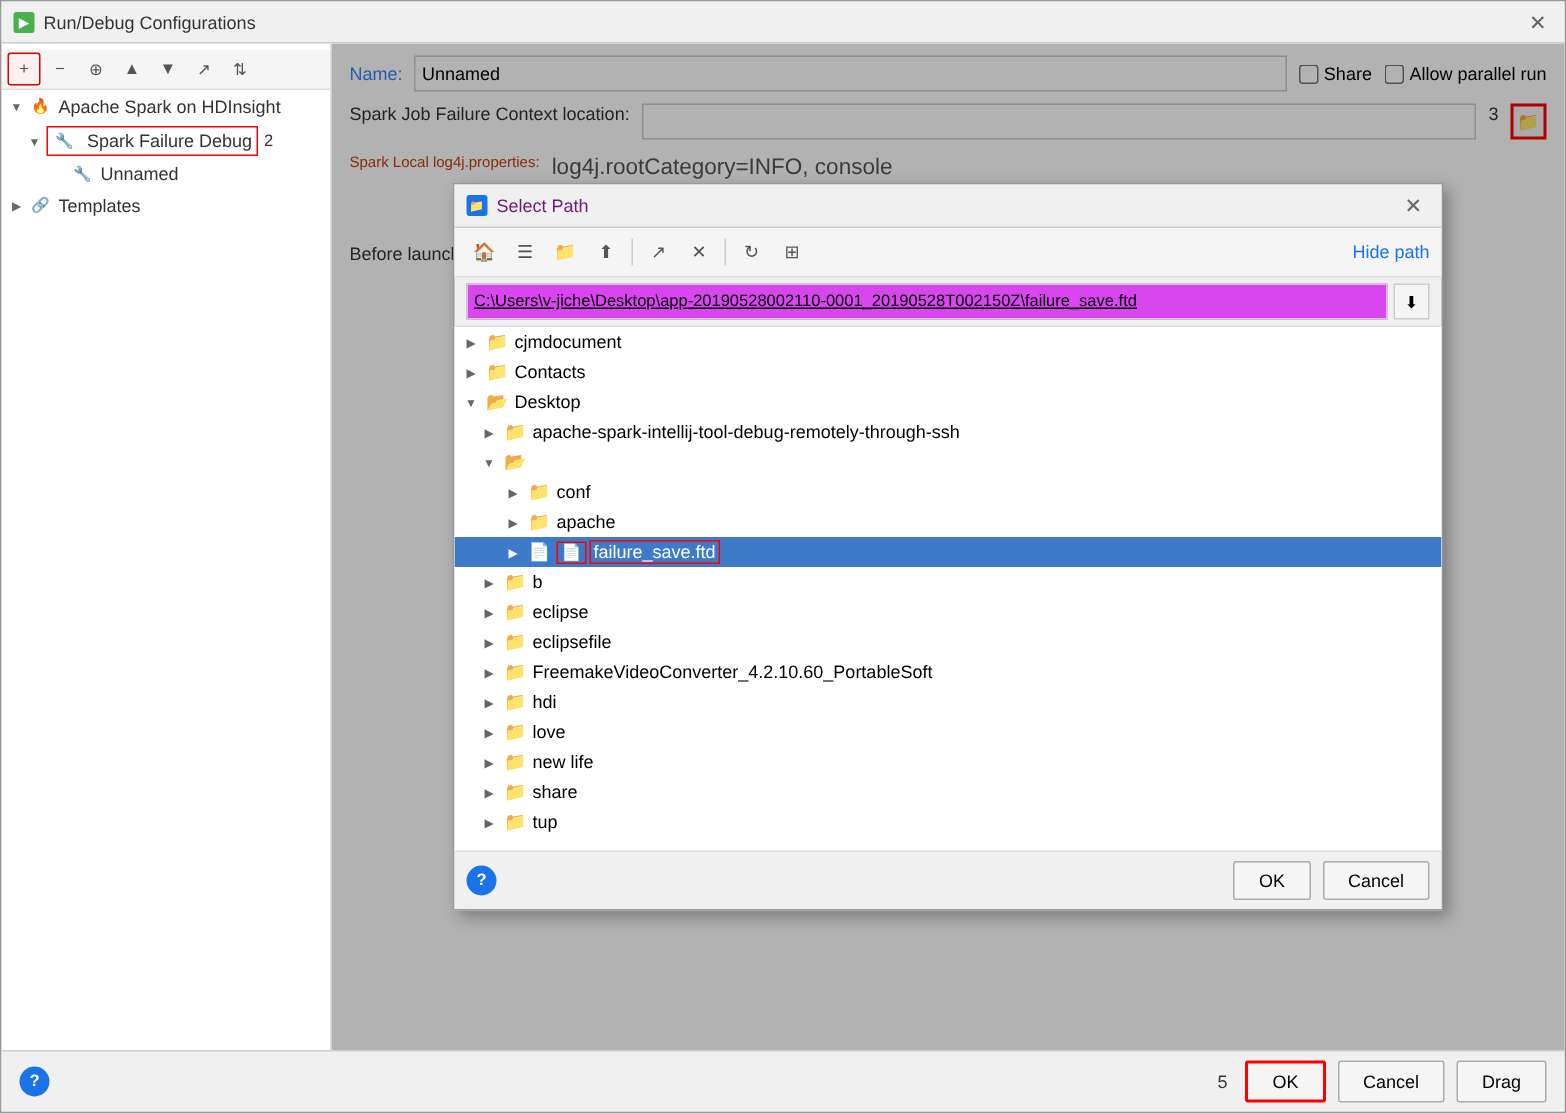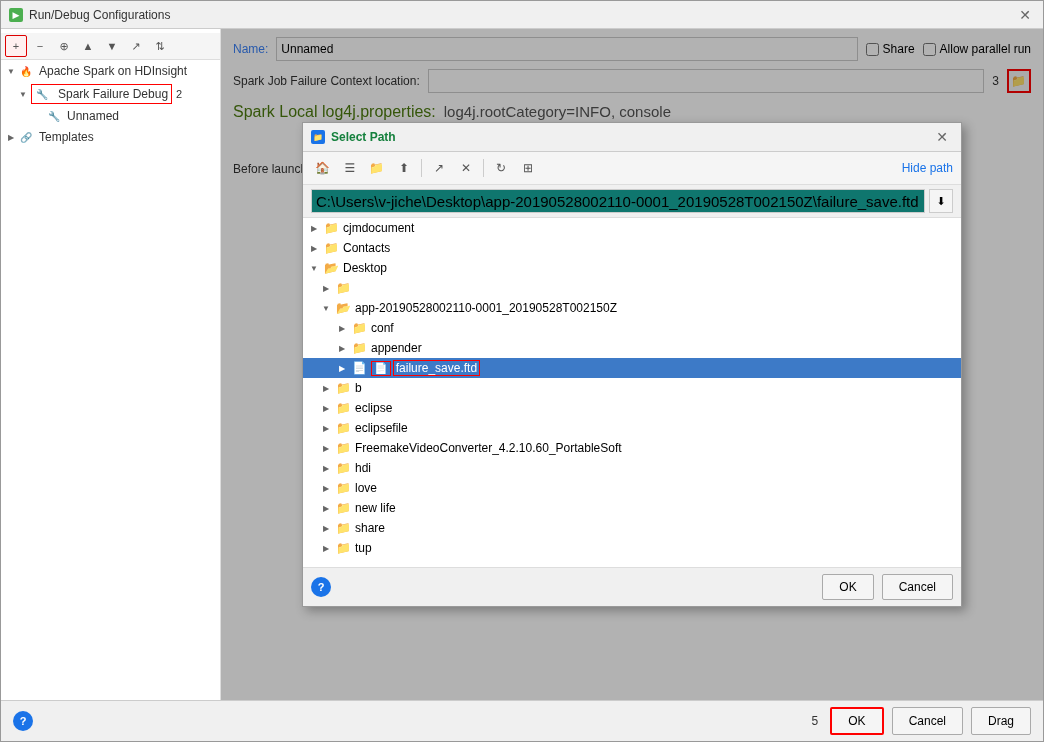--- a/index.html
+++ b/index.html
@@ -246,22 +246,22 @@
       background: #1a73e8;
       border-radius: 2px;
       display: inline-flex;
       align-items: center;
       justify-content: center;
       font-size: 8px;
       color: white;
     }
     .dialog-title-text {
       font-size: 12px;
-      color: #15803d;
-      font-weight: 700;
+      color: #701a75;
+      font-weight: 400;
     }
     .dialog-close {
       cursor: pointer;
       font-size: 14px;
       color: #666;
       padding: 2px 5px;
     }
 
     
     .dialog-toolbar {
@@ -309,22 +309,23 @@
       align-items: center;
       padding: 4px 8px;
       border-bottom: 1px solid #ddd;
       gap: 4px;
     }
     .path-input {
       flex: 1;
       height: 24px;
       border: 1px solid #ccc;
       padding: 2px 4px;
-      font-size: 15px;
-      background: #0f766e;
+      font-size: 11px;
+      background: #d946ef;
+      text-decoration: underline;
     }
     .path-download-btn {
       width: 24px;
       height: 24px;
       border: 1px solid #ccc;
       background: #f5f5f5;
       cursor: pointer;
       display: flex;
       align-items: center;
       justify-content: center;
@@ -506,29 +507,29 @@
         <div class="checkbox-group">
           <input type="checkbox" style="">
           <span>Share</span>
         </div>
         <div class="checkbox-group">
           <input type="checkbox" style="">
           <span>Allow parallel run</span>
         </div>
       </div>
 
-      <div style="display:flex; align-items:center; margin-bottom:8px; gap:8px;">
+      <div style="display:flex; align-items:flex-start; margin-bottom:8px; gap:8px;">
         <span style="font-size:12px; color:#333; white-space:nowrap;">Spark Job Failure Context location:</span>
         <input type="text" style="flex: 1 1 0%; height: 24px; border: 1px solid rgb(204, 204, 204); padding: 2px 4px; font-size: 12px;">
         <span style="font-size:12px; color:#333;">3</span>
         <button class="folder-open-btn">📁</button>
       </div>
 
       <div style="display:flex; align-items:flex-start; margin-bottom:8px; gap:8px;">
-        <span style="font-size:16px; color:#4d7c0f; white-space:nowrap; padding-top:2px;text-align:right;">Spark Local log4j.properties:</span>
+        <span style="font-size:10px; color:#c2410c; white-space:nowrap; padding-top:2px;text-align:right;">Spark Local log4j.properties:</span>
         <div style="flex:1;">
           <div class="log4j-text">log4j.rootCategory=INFO, console</div>
           <div class="log4j-text">log4j.appender.console=org.apache.log4j.ConsoleAppender</div>
         </div>
       </div>
 
       <div class="before-launch-section">
         <span>Before launch: B</span>
       </div>
 
@@ -580,38 +581,38 @@
 
             <div class="dt-item">
               <span class="arrow">▼</span>
               <span class="folder-icon">📂</span>
               <span class="dt-label">Desktop</span>
             </div>
 
             <div class="dt-item indent-1">
               <span class="arrow">▶</span>
               <span class="folder-icon">📁</span>
+              <span class="dt-label">apache-spark-intellij-tool-debug-remotely-through-ssh</span>
             </div>
 
             <div class="dt-item indent-1">
               <span class="arrow">▼</span>
               <span class="folder-icon">📂</span>
-              <span class="dt-label">app-20190528002110-0001_20190528T002150Z</span>
             </div>
 
             <div class="dt-item indent-2">
               <span class="arrow">▶</span>
               <span class="folder-icon">📁</span>
               <span class="dt-label">conf</span>
             </div>
 
             <div class="dt-item indent-2">
               <span class="arrow">▶</span>
               <span class="folder-icon">📁</span>
-              <span class="dt-label">appender</span>
+              <span class="dt-label">apache</span>
             </div>
 
             <div class="dt-item indent-2 selected-item">
               <span class="arrow" style="color:white;">▶</span>
               <span class="folder-icon file-icon">📄</span>
               <span style="border:1px solid red; padding:0 2px; margin-right:2px; font-size:11px; color:white; background:transparent;">📄</span>
               <span class="dt-label" style="border:1px solid red; padding:0 2px; color:white;">failure_save.ftd</span>
             </div>
 
             <div class="dt-item indent-1">

